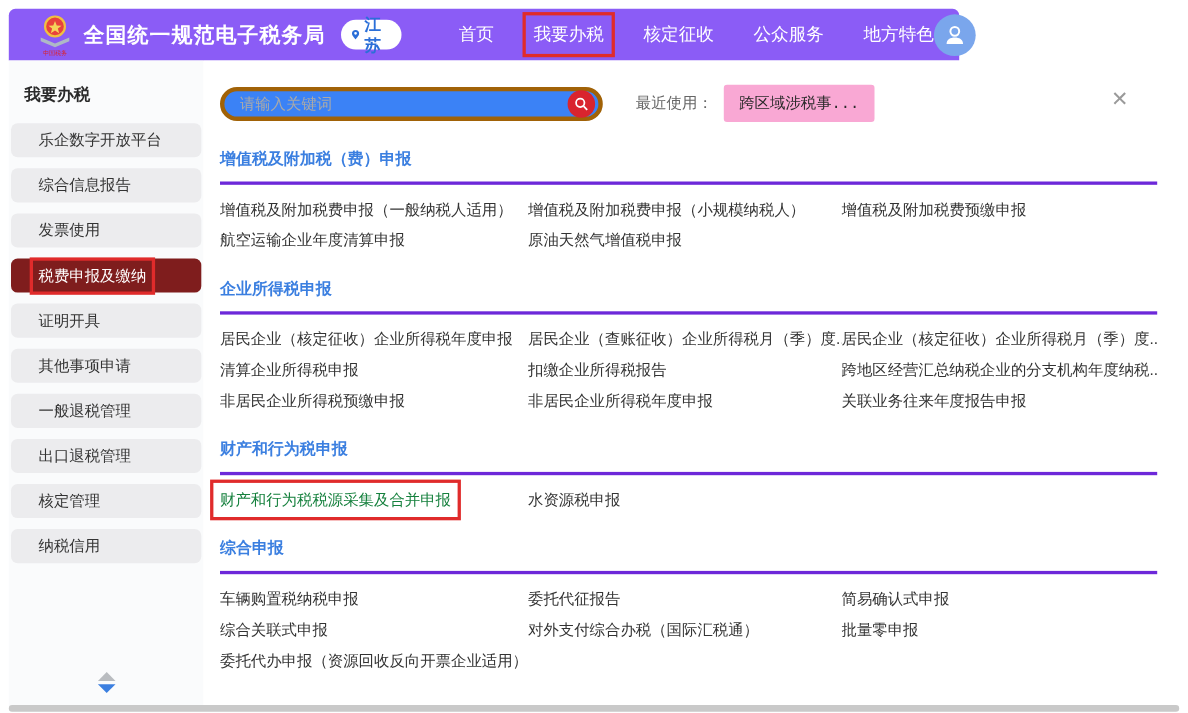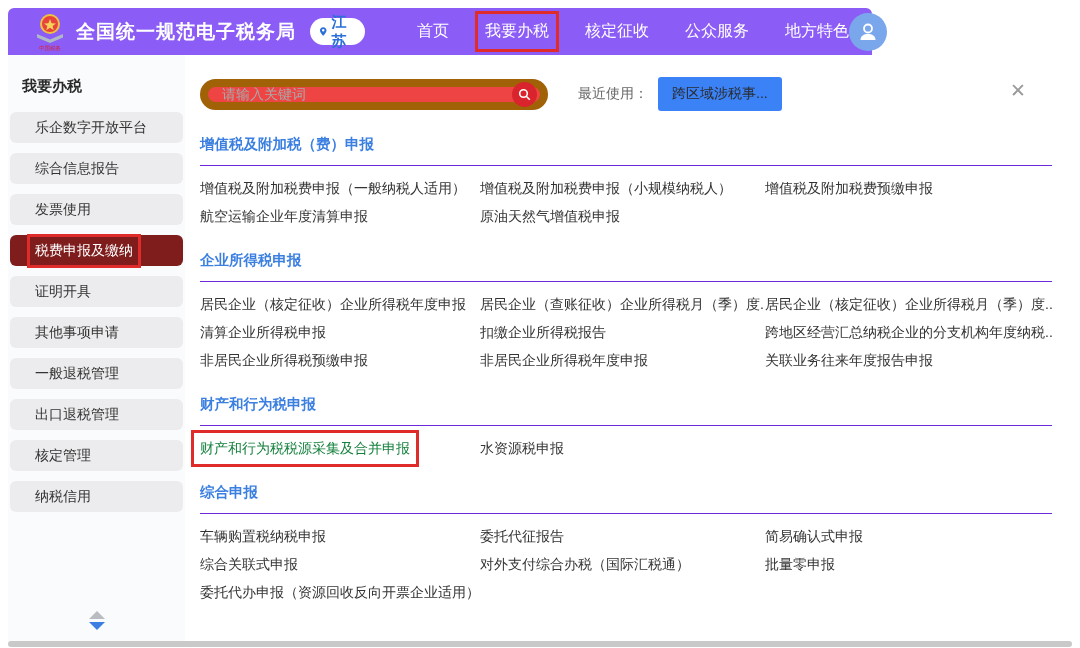--- a/index.html
+++ b/index.html
@@ -38,36 +38,36 @@
     display:flex; flex-direction:column; align-items:center; gap:3px; }
   .tri-up { width:0; height:0; border-left:8px solid transparent; border-right:8px solid transparent;
     border-bottom:8px solid #b9bcc0; cursor:pointer; }
   .tri-down { width:0; height:0; border-left:8px solid transparent; border-right:8px solid transparent;
     border-top:8px solid #3b7fe0; cursor:pointer; }
 
   
   .main { position:absolute; left:185px; top:55px; width:887px; height:587px;
     background:#fff; padding:23px 20px 0 15px; overflow:hidden; }
   .search-row { display:flex; align-items:center; position:relative; height:32px; }
-  .searchbox { width:348px; height:31px; border:8px solid #a16207; border-radius:17px;
-    display:flex; align-items:center; padding:0 3px 0 14px; background:#ef4444; }
+  .searchbox { width:348px; height:31px; border:4px solid #a16207; border-radius:17px;
+    display:flex; align-items:center; padding:0 3px 0 14px; background:#3b82f6; }
   .searchbox input { border:none; outline:none; flex:1; font-size:14px; color:#333;
     font-family:inherit; background:transparent; }
   .searchbox input::placeholder { color:#a9a9a9; }
   .search-btn { width:25px; height:25px; border-radius:50%; background:#d9242e; border:none;
     display:flex; align-items:center; justify-content:center; cursor:pointer; flex-shrink:0; }
   .recent-label { margin-left:30px; color:#666; font-size:14px; white-space:nowrap; }
-  .recent-chip { margin-left:10px; background:#3b82f6; border:none; padding:8px 14px;
-    font-size:14px; color:#2a2a2a; border-radius:3px; cursor:pointer; font-family:Liberation Sans, sans-serif; white-space:nowrap; }
+  .recent-chip { margin-left:10px; background:#f9a8d4; border:none; padding:8px 14px;
+    font-size:14px; color:#2a2a2a; border-radius:3px; cursor:pointer; font-family:Liberation Mono, monospace; white-space:nowrap; }
   .close-btn { position:absolute; right:26px; top:3px; color:#9a9a9a; font-size:19px;
     cursor:pointer; line-height:1; }
 
   .section { margin-top:25px; }
   .section h3 { color:#3b7fe0; font-size:14.5px; font-weight:bold;
-    padding-bottom:11px; border-bottom:1px solid #6d28d9; }
+    padding-bottom:11px; border-bottom:3px solid #6d28d9; }
   .grid { display:grid; grid-template-columns:280px 285px 1fr; row-gap:9px;
     margin-top:13px; font-size:14px; color:#333; }
   .item { line-height:19px; cursor:pointer; white-space:nowrap; overflow:hidden; width:fit-content; max-width:100%; }
   .item.highlighted { color:#15803d; outline:3px solid #e02b2b; outline-offset:6px; }
 
   .bottom-strip { position:absolute; left:8px; right:8px; bottom:1px; height:6px;
     background:#c9c9c9; border-radius:3px; }
 </style>
 </head>
 <body>

